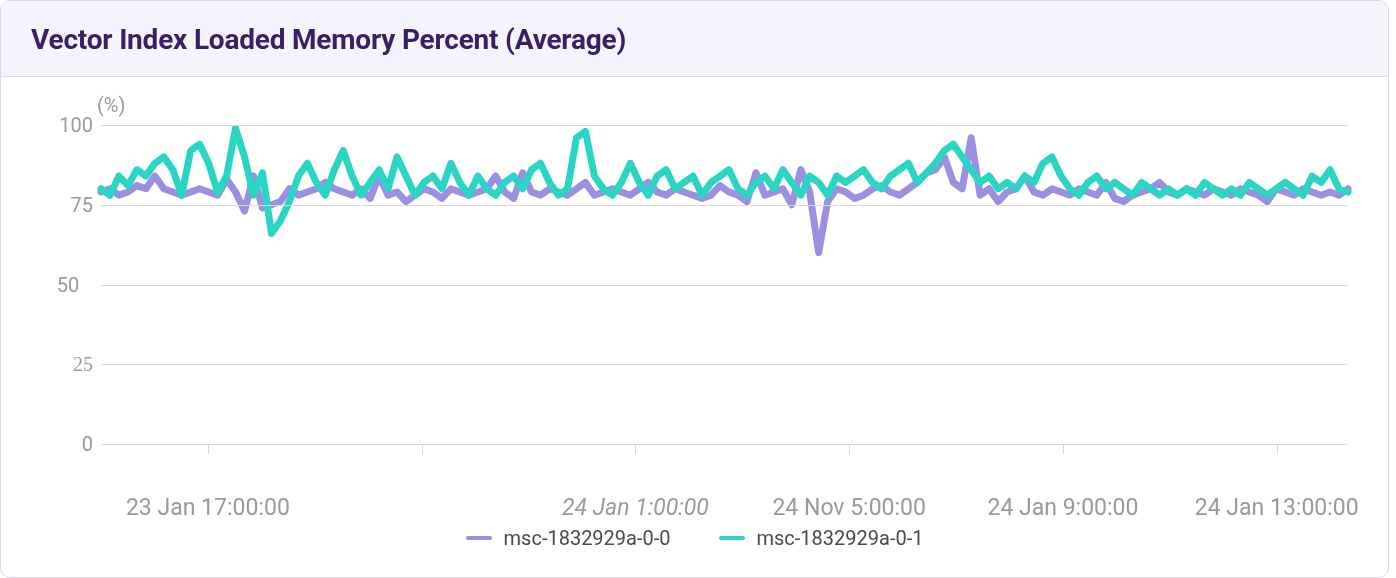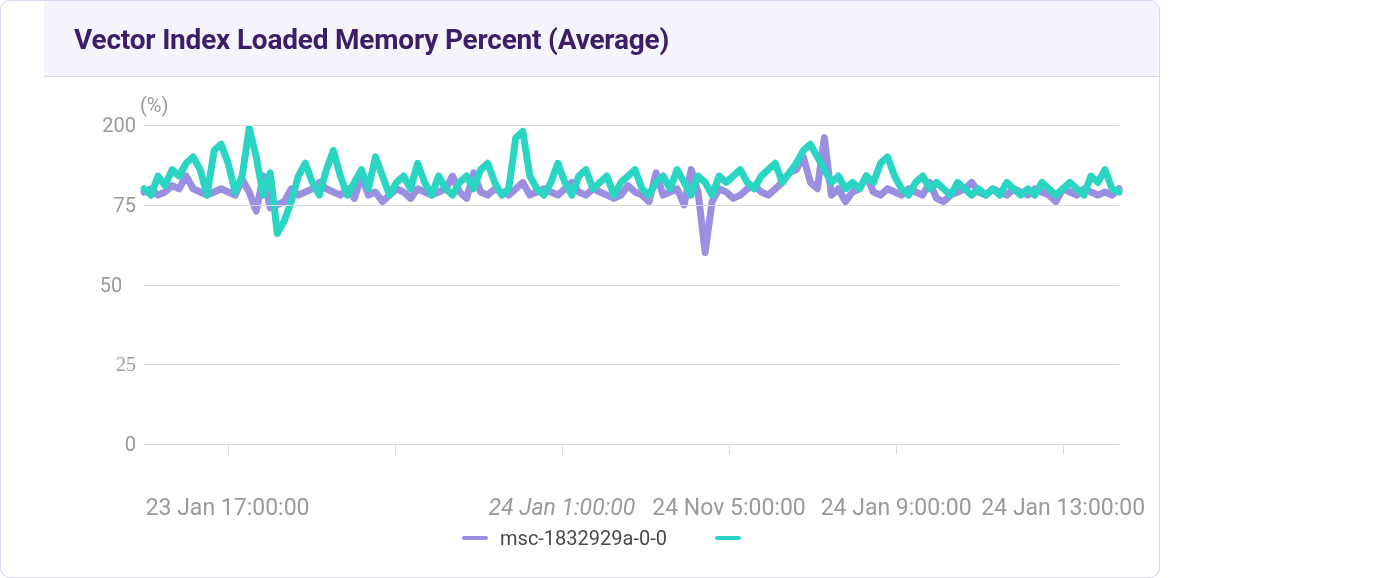--- a/index.html
+++ b/index.html
@@ -13,27 +13,26 @@
     --body:#4a4a4a;
   }
   *{box-sizing:border-box;}
   body{
     margin:0;
     font-family:-apple-system,BlinkMacSystemFont,"Segoe UI",Roboto,Helvetica,Arial,sans-serif;
     background:#fff;
     padding:0;
   }
   .card{
-    width:1160px;
+    width:1389px;
     height:578px;
     border:1px solid var(--border);
     border-radius:10px;
     overflow:hidden;
     background:#fff;
-    padding-left:43px;
   }
   .card-header{
     background:var(--panel-bg);
     border-bottom:1px solid var(--border);
     padding:22px 30px 20px 30px;
   }
   .card-header h1{
     margin:0;
     font-size:28px;
     font-weight:700;
@@ -143,21 +142,21 @@
         </svg>
     <div class="gridline" style="top: 100%;"></div>
         <div class="y-tick" style="top: 100%;">0</div>
         <div class="gridline" style="top: 75%;"></div>
         <div class="y-tick" style="top: 75%; font-family: Liberation Serif, serif;">25</div>
         <div class="gridline" style="top: 50%;"></div>
         <div class="y-tick" style="top: 50%; text-align: center;">50</div>
         <div class="gridline" style="top: 25%;"></div>
         <div class="y-tick" style="top: 25%;">75</div>
         <div class="gridline" style="top: 0%;"></div>
-        <div class="y-tick" style="top: 0%;">200</div>
+        <div class="y-tick" style="top: 0%;">100</div>
       </div>
 
     <div class="x-ticks" id="xticks">
         <div class="x-tick-mark" style="left: 8.57143%;"></div>
         <div class="x-tick" style="left: 8.57143%;">23 Jan 17:00:00</div>
         <div class="x-tick-mark" style="left: 25.7143%;"></div>
         <div class="x-tick-mark" style="left: 42.8571%;"></div>
         <div class="x-tick" style="left: 42.8571%; font-style: italic;">24 Jan 1:00:00</div>
         <div class="x-tick-mark" style="left: 60%;"></div>
         <div class="x-tick" style="left: 60%;">24 Nov 5:00:00</div>
@@ -167,16 +166,17 @@
         <div class="x-tick" style="left: 94.2857%;">24 Jan 13:00:00</div>
       </div>
 
     <div class="legend">
       <div class="legend-item">
         <span class="swatch" id="sw0" style="background: rgb(154, 143, 224);"></span>
         <span>msc-1832929a-0-0</span>
       </div>
       <div class="legend-item">
         <span class="swatch" id="sw1" style="background: rgb(42, 214, 195);"></span>
+        <span>msc-1832929a-0-1</span>
       </div>
     </div>
   </div>
 </div>
 
 </body></html>

